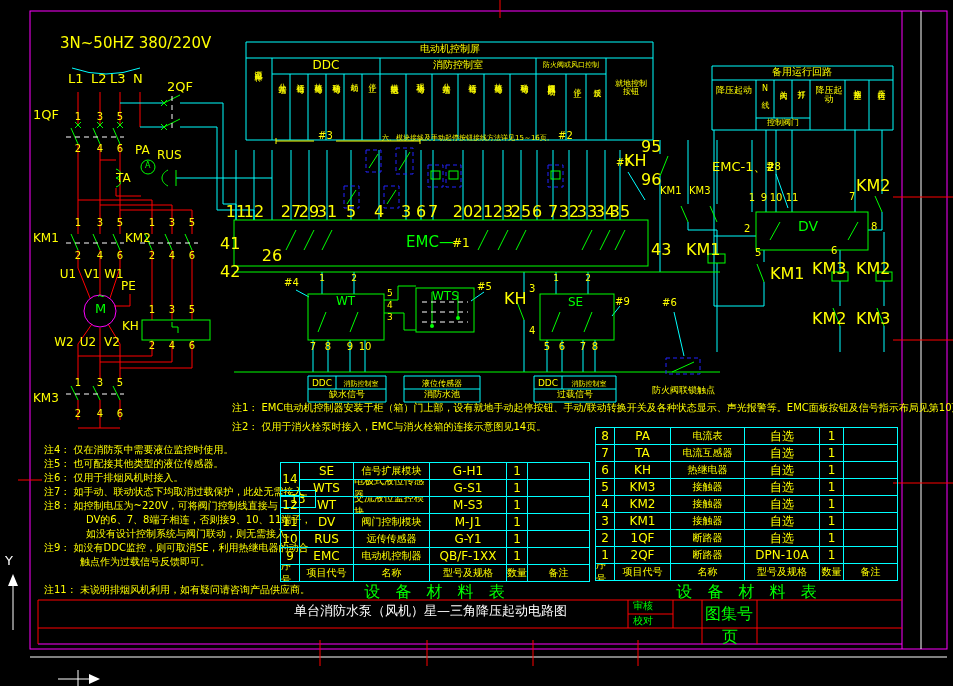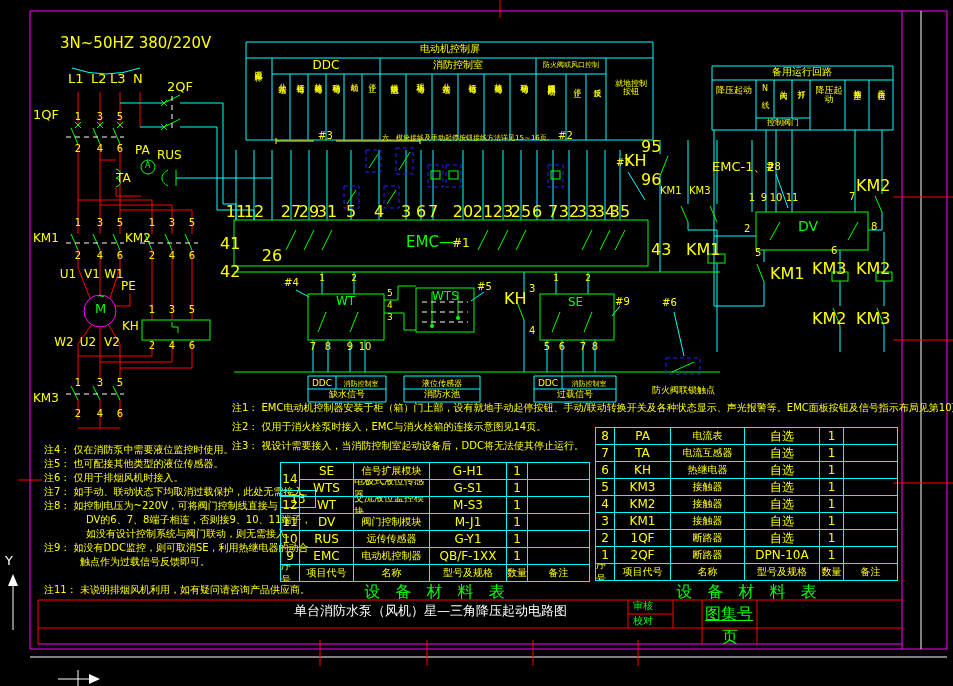--- a/index.html
+++ b/index.html
@@ -231,27 +231,26 @@
     <span class="lb f7 cx" style="left: 361px; top: 381px;">消防控制室</span>
     <span class="lb f9 cx" style="left: 347px; top: 390px;">缺水信号</span>
     <span class="lb f8 cx" style="left: 442px; top: 380px;">液位传感器</span>
     <span class="lb f9 cx" style="left: 442px; top: 390px;">消防水池</span>
     <span class="lb f9 cx" style="left: 548px; top: 379px;">DDC</span>
     <span class="lb f7 cx" style="left: 589px; top: 381px;">消防控制室</span>
     <span class="lb f9 cx" style="left: 575px; top: 390px;">过载信号</span>
     <span class="lb f9" style="left: 652px; top: 386px;">防火阀联锁触点</span>
     <span class="lb f10" style="left: 232px; top: 403px;">注1： EMC电动机控制器安装于柜（箱）门上部，设有就地手动起停按钮、手动/联动转换开关及各种状态显示、声光报警等。EMC面板按钮及信号指示布局见第10页。</span>
     <span class="lb f10" style="left: 232px; top: 422px;">注2： 仅用于消火栓泵时接入，EMC与消火栓箱的连接示意图见14页。</span>
-    <span class="lb f10" style="left: 232px; top: 441px;">注3： 视设计需要接入，当消防控制室起动设备后，DDC将无法使其停止运行。</span>
     <span class="lb g f11 ls cx" style="left: 437px; top: 584px;">设 备 材 料 表</span>
     <span class="lb g f11 ls cx" style="left: 749px; top: 584px;">设 备 材 料 表</span>
     <span class="lb w f13" style="left: 294px; top: 604px;">单台消防水泵（风机）星—三角降压起动电路图</span>
     <span class="lb g f10" style="left: 633px; top: 601px;">审核</span>
     <span class="lb g f10" style="left: 633px; top: 616px;">校对</span>
-    <span class="lb g f11" style="left: 705px; top: 606px; text-decoration: underline;">图集号</span>
+    <span class="lb g f11" style="left: 705px; top: 606px;">图集号</span>
     <span class="lb g f11" style="left: 722px; top: 629px;">页</span>
     <span class="lb w f13" style="left: 5px; top: 554px;">Y</span>
     <span class="lb f8 vt" style="left: 277px; top: 77px;">公共端子</span>
     <span class="lb f8 vt" style="left: 295px; top: 77px;">运行信号</span>
     <span class="lb f8 vt" style="left: 313px; top: 77px;">故障信号</span>
     <span class="lb f8 vt" style="left: 331px; top: 77px;">联动信号</span>
     <span class="lb f8 vt" style="left: 349px; top: 77px;">起动</span>
     <span class="lb f8 vt" style="left: 367px; top: 77px;">停止</span>
     <span class="lb f8 vt" style="left: 389px; top: 77px;">模块电源</span>
     <span class="lb f8 vt" style="left: 415px; top: 77px;">现场信号</span>

